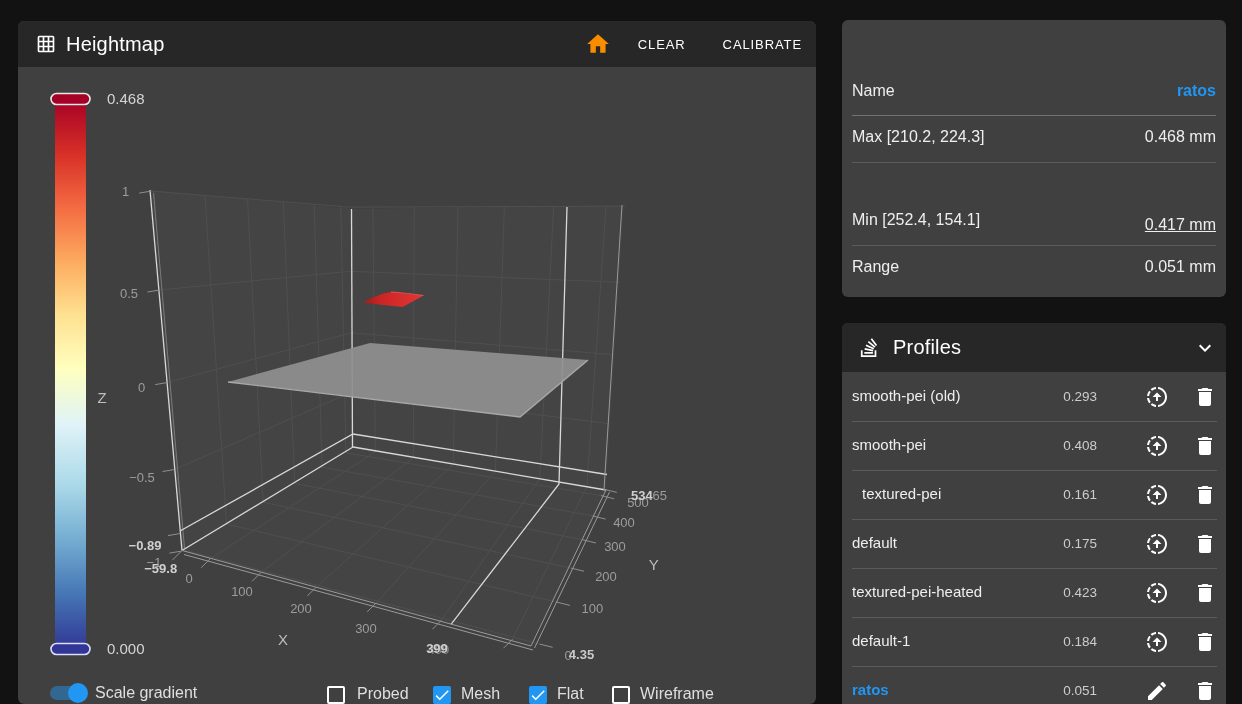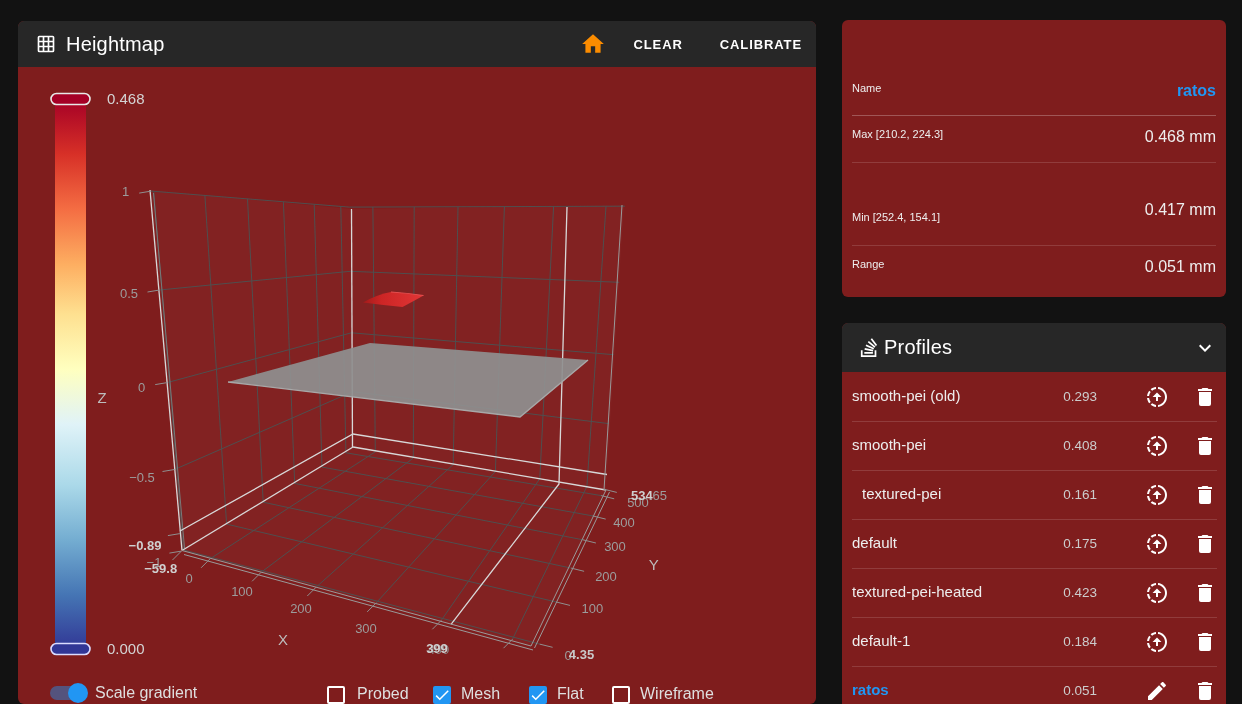--- a/index.html
+++ b/index.html
@@ -1,23 +1,23 @@
 <!DOCTYPE html>
 <html><head>
 <meta charset="utf-8">
 <style>
   * { margin:0; padding:0; box-sizing:border-box; }
   html,body { width:1242px; height:704px; background:#121212; overflow:hidden;
     font-family:"Liberation Sans", sans-serif; }
-  .card { position:absolute; background:#7f1d1d; border-radius:6px; }
+  .card { position:absolute; background:#404040; border-radius:6px; }
   .chead { position:absolute; left:0; right:0; top:0; background:#272727;
     border-radius:6px 6px 0 0; display:flex; align-items:center; }
   .ctitle { color:#fff; font-size:20px; letter-spacing:.2px; }
-  .btn { color:#fff; font-size:13px; font-weight:700; letter-spacing:0.9px; }
-  .row-label { color:#eee; font-size:11px; }
+  .btn { color:#fff; font-size:13px; font-weight:400; letter-spacing:0.9px; }
+  .row-label { color:#eee; font-size:16px; }
   .row-val { color:#eee; font-size:16px; position:absolute; right:0; }
   .sep { position:absolute; left:0; right:0; height:1px; background:rgba(255,255,255,0.14); }
   .blue { color:#2196f3; font-weight:700; }
   svg { position:absolute; }
   .cb-label { position:absolute; color:#dfdfdf; font-size:16px; }
 </style>
 </head>
 <body>
 
 <div class="card" style="left:18px; top:21px; width:798px; height:683px;">
@@ -215,36 +215,36 @@
       </div>
     <div class="sep"></div>
     <div class="sep"></div>
     <div style="position:relative; height:47px;">
         <span class="row-label" style="position:absolute; left:0; top:13px;">Max [210.2, 224.3]</span>
         <span class="row-val" style="top:13px;">0.468 mm</span>
       </div>
     <div class="sep"></div>
     <div style="position:relative; height:47px;margin-top:36px;">
         <span class="row-label" style="position:absolute; left:0; top:13px;">Min [252.4, 154.1]</span>
-        <span class="row-val" style="top:3px;">0.417 mm</span>
+        <span class="row-val" style="top:18px;text-decoration:underline;">0.417 mm</span>
       </div>
     <div class="sep"></div>
     <div style="position:relative; height:46px;">
         <span class="row-label" style="position:absolute; left:0; top:13px;">Range</span>
         <span class="row-val" style="top:13px;">0.051 mm</span>
       </div>
   </div>
 </div>
 
 <div class="card" style="left:842px; top:323px; width:384px; height:392px;">
   <div class="chead" style="height:49px;">
     <svg width="23" height="23" viewBox="0 0 24 24" style="position:static; margin-left:16px;">
       <path fill="#fff" d="M17.36,20.2V14.82H19.15V22H3V14.82H4.8V20.2H17.36M6.77,14.32L7.14,12.56L15.93,14.41L15.56,16.17L6.77,14.32M7.93,10.37L8.69,8.74L16.83,12.53L16.07,14.16L7.93,10.37M10.19,6.5L11.34,5.12L18.24,10.87L17.09,12.25L10.19,6.5M14.64,2.25L20,9.46L18.56,10.53L13.2,3.32L14.64,2.25M6.59,18.41V16.61H15.57V18.41H6.59Z"></path>
     </svg>
-    <span class="ctitle" style="margin-left:3px;">Profiles</span>
+    <span class="ctitle" style="margin-left:12px;">Profiles</span>
     <div style="flex:1"></div>
     <svg width="24" height="24" viewBox="0 0 24 24" style="position:static; margin-right:9px;">
       <path fill="#fff" d="M7.41,8.58L12,13.17L16.59,8.58L18,10L12,16L6,10L7.41,8.58Z"></path>
     </svg>
   </div>
   <div style="position:absolute; left:10px; top:49px; right:9px;">
 <div style="position:relative; height:49px;">
   <span style="position:absolute; left:0; top:15px; color:#eee; font-size:15px;">smooth-pei (old)</span>
   <span style="position:absolute; right:120px; top:17px; color:#ccc; font-size:13.5px;">0.293</span>
   <svg style="right:48px; top:12.5px;" width="24" height="24" viewBox="0 0 24 24">

